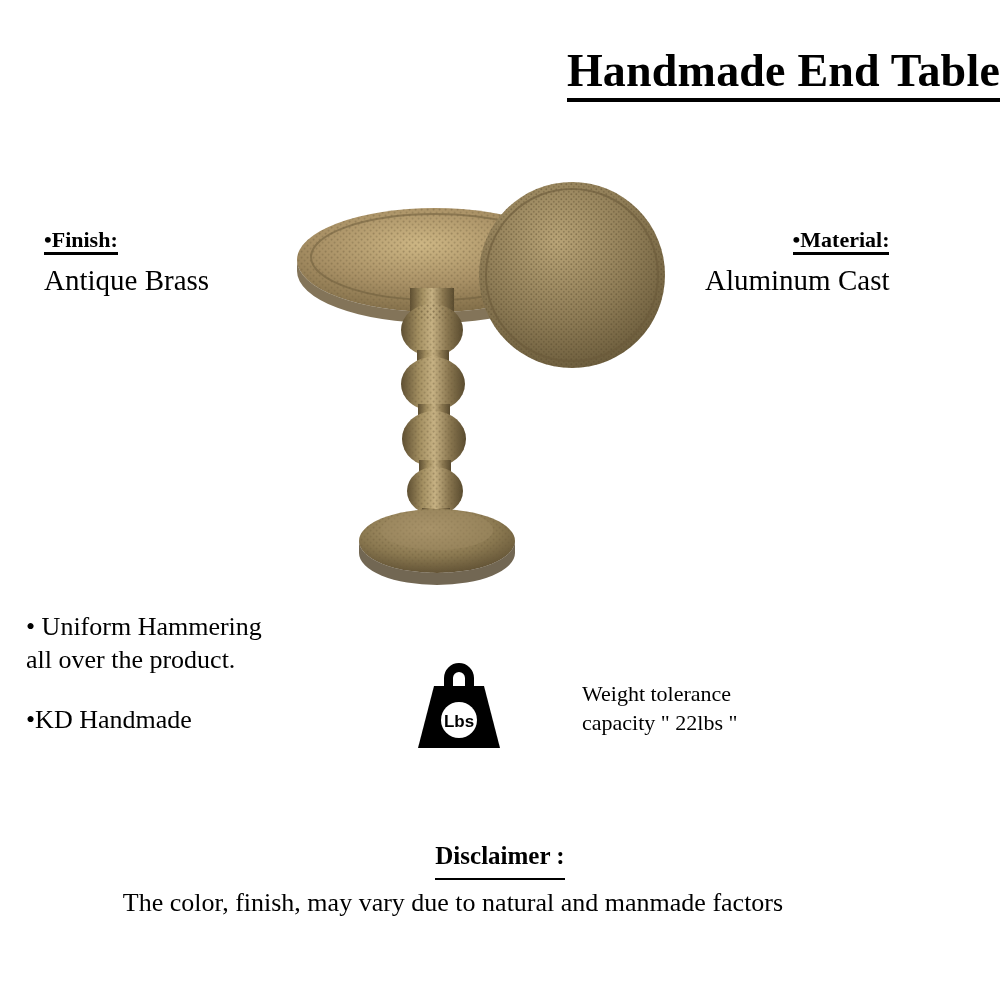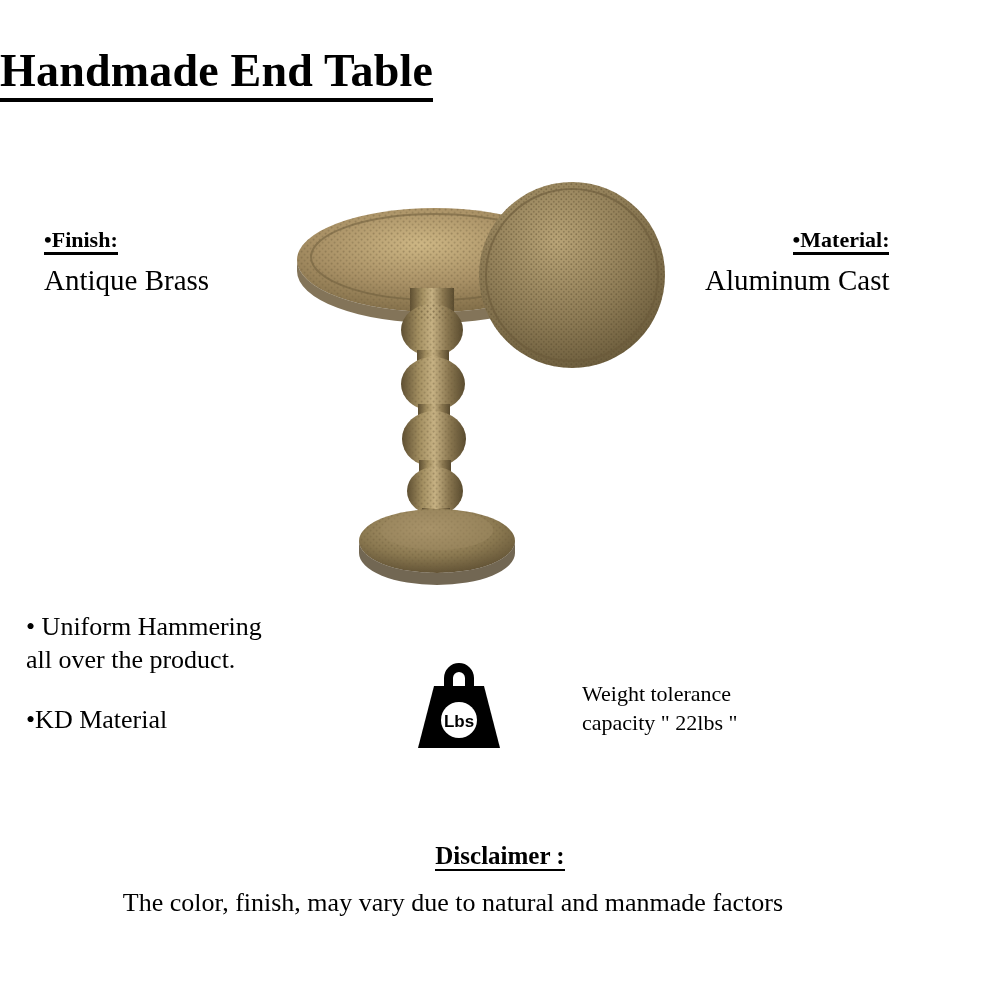--- a/index.html
+++ b/index.html
@@ -21,21 +21,21 @@
     width: 1000px;
     height: 1000px;
   }
 
   
   .title {
     position: absolute;
     top: 44px;
     left: 0;
     width: 1000px;
-    text-align: left;
+    text-align: right;
     font-family: "Liberation Serif", serif;
     font-weight: bold;
     font-size: 46px;
     letter-spacing: 0.2px;
   }
   .title span {
     border-bottom: 4px solid #000;
     padding-bottom: 2px;
   }
 
@@ -109,21 +109,21 @@
     position: absolute;
     left: 0;
     width: 1000px;
     top: 842px;
     text-align: center;
     font-size: 25px;
     font-weight: bold;
   }
   .disclaimer-head span {
     border-bottom: 2px solid #000;
-    padding-bottom: 0;
+    padding-bottom: 9px;
   }
   .disclaimer-body {
     position: absolute;
     left: 0;
     width: 906px;
     top: 888px;
     text-align: center;
     font-size: 26px;
   }
 
@@ -222,21 +222,21 @@
   </div>
 
   <div class="spec-right">
     <div class="spec-head">•Material:</div>
     <div class="spec-value">Aluminum Cast</div>
   </div>
 
   <div class="bullets">
     <div class="b-item">• Uniform Hammering
 all over the product.</div>
-    <div class="b-item">•KD Material</div>
+    <div class="b-item">•KD Handmade</div>
   </div>
 
   <div class="weight-wrap">
     <svg class="weight-icon" viewBox="0 0 110 110">
       <path d="M40 30 a15 15 0 0 1 30 0 l0 8 l-9 0 l0 -8 a6 6 0 0 0 -12 0 l0 8 l-9 0 z" fill="#000"></path>
       <path d="M30 38 L80 38 L96 100 L14 100 Z" fill="#000"></path>
       <circle cx="55" cy="72" r="18" fill="#ffffff"></circle>
       <text x="55" y="79" font-family="Liberation Sans, sans-serif" font-size="17" font-weight="bold" text-anchor="middle" fill="#000">Lbs</text>
     </svg>
     <div class="weight-text">Weight tolerance

